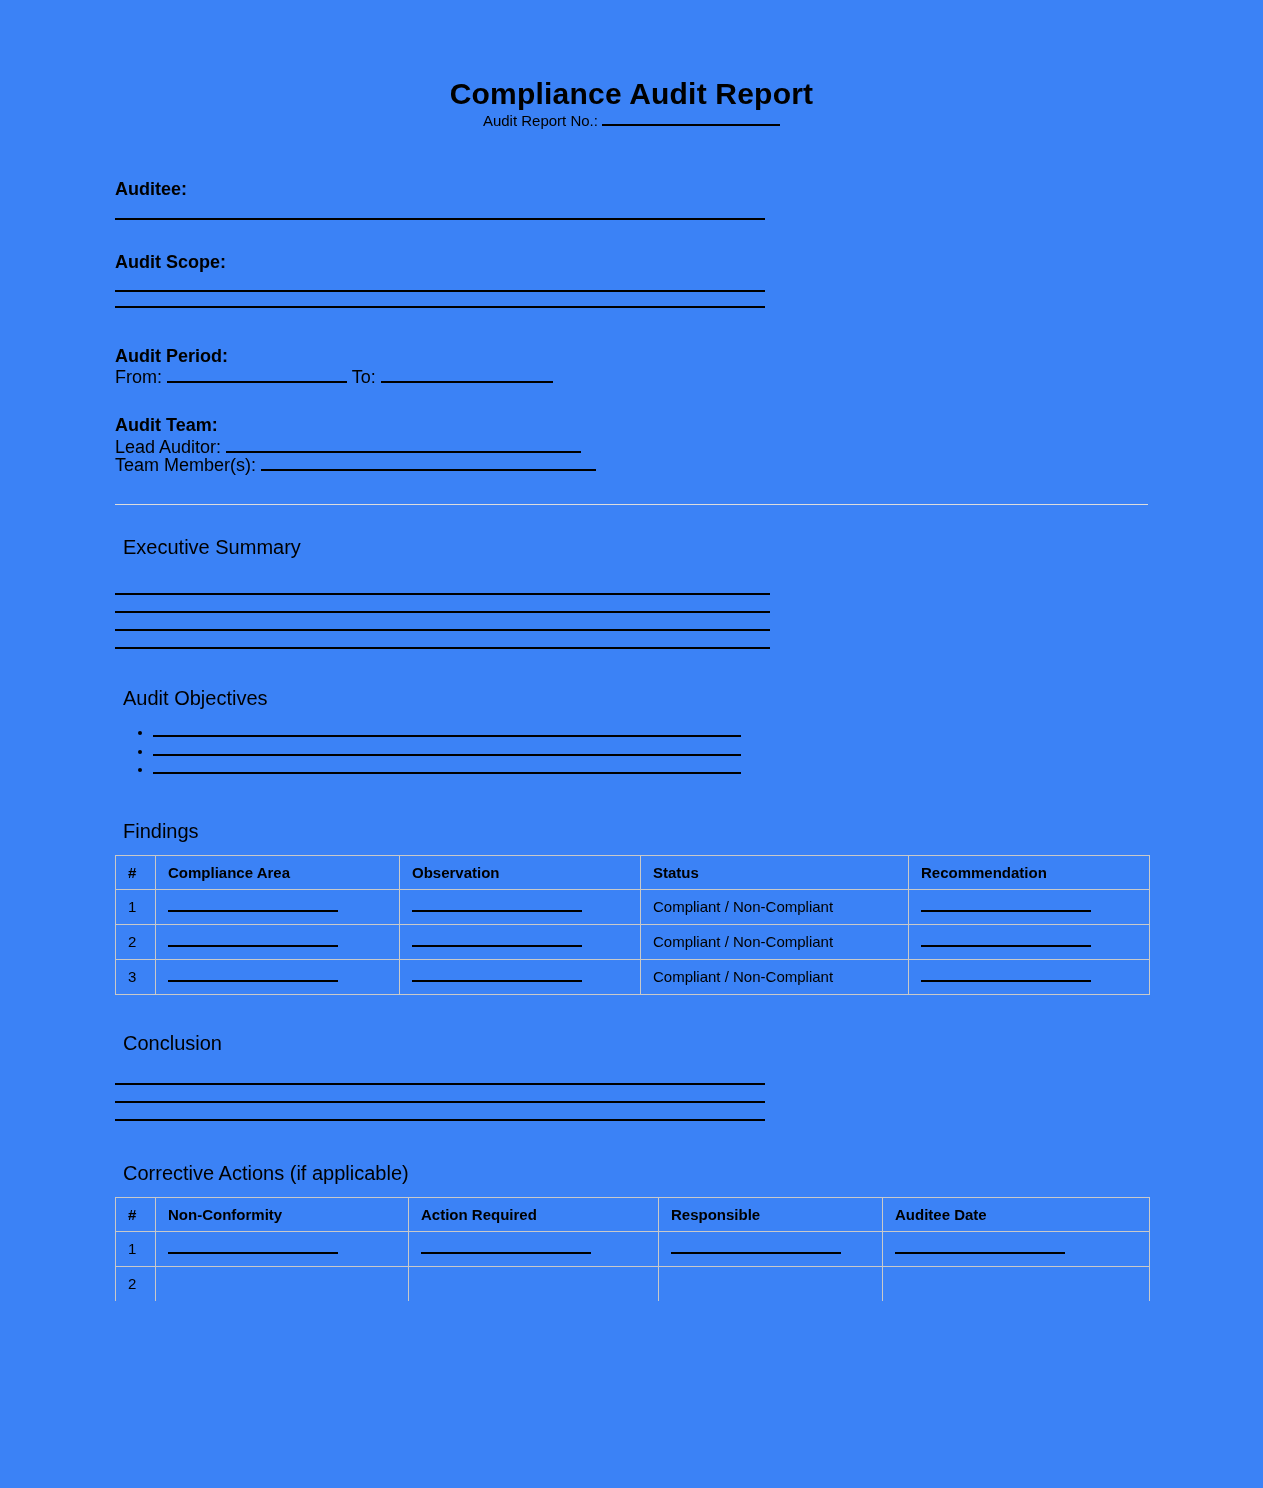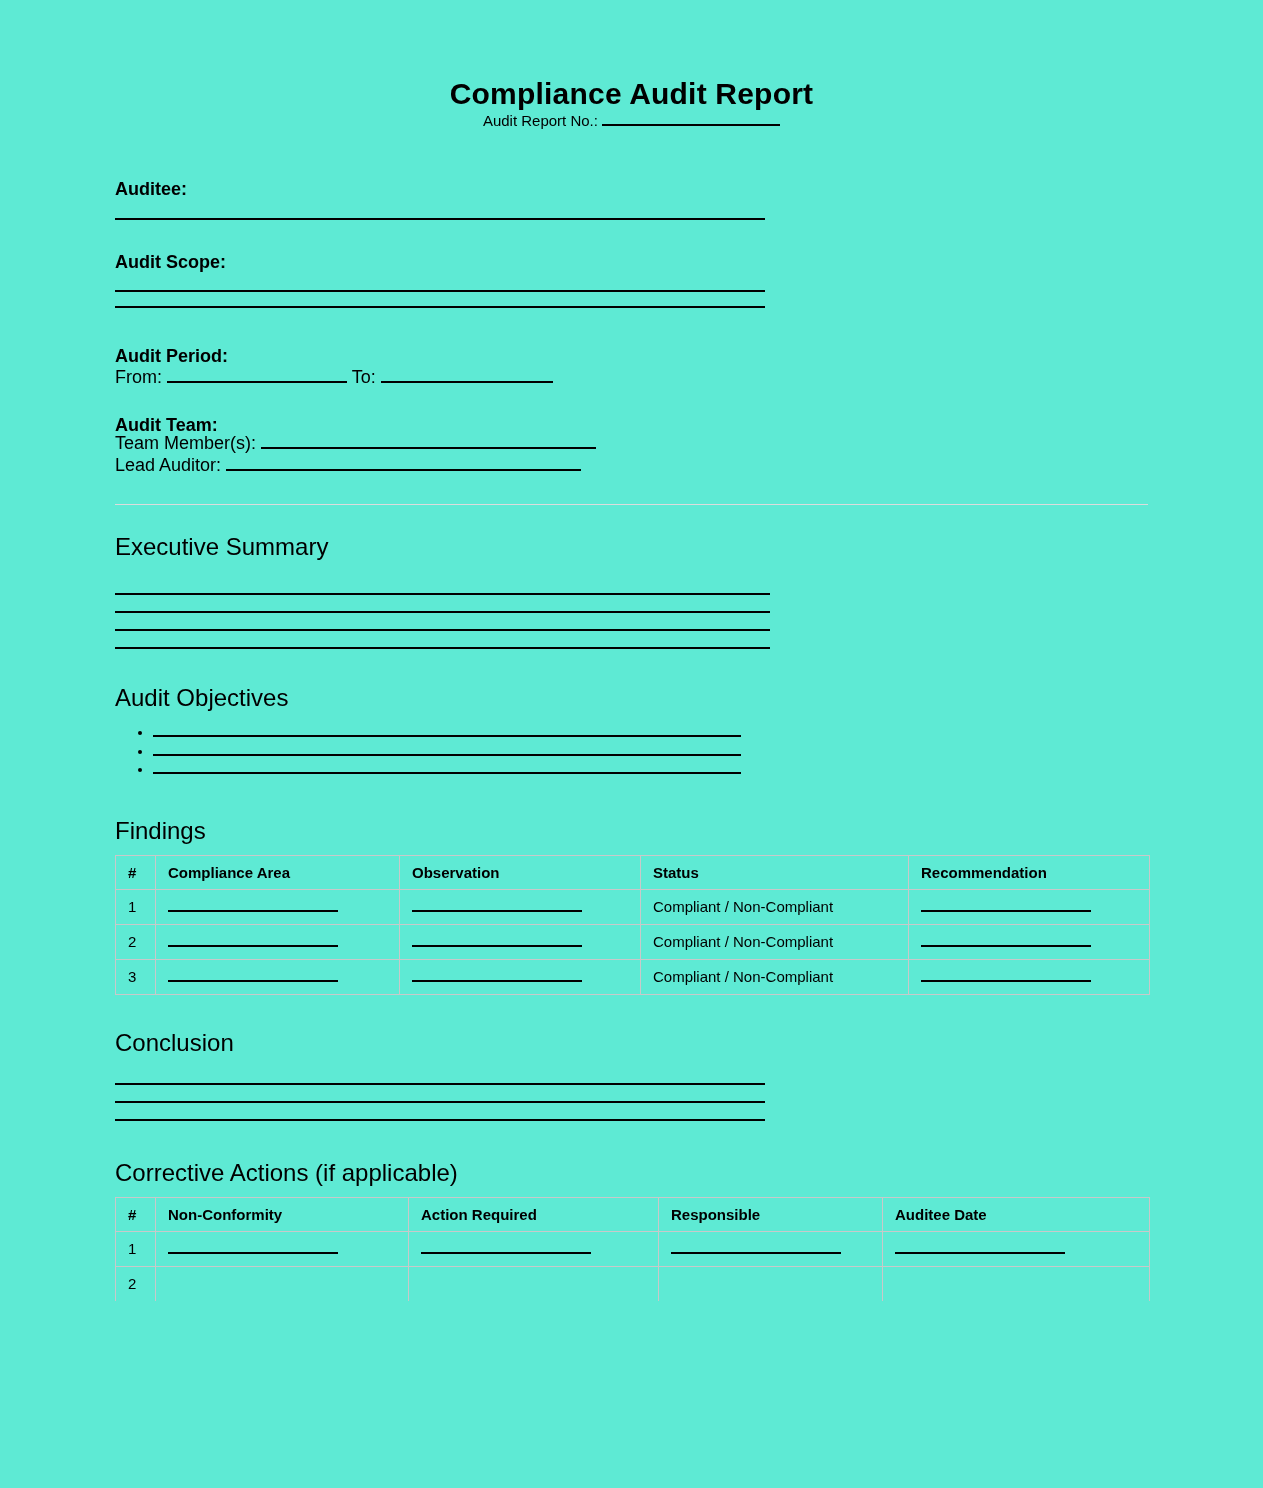--- a/index.html
+++ b/index.html
@@ -1,21 +1,21 @@
 <!DOCTYPE html>
 <html><head>
 <meta charset="utf-8">
 <style>
   * { box-sizing: border-box; }
   html, body { margin: 0; padding: 0; background: #ffffff; }
   .page {
     position: relative;
     width: 1263px;
     height: 1488px;
-    background: #5eead4;
+    background: #3b82f6;
     font-family: "Liberation Sans", sans-serif;
     color: #000000;
     overflow: hidden;
   }
   .doc {
     position: absolute;
     top: 0; left: 0;
     width: 1263px;
     height: 1301px;
     overflow: hidden;
@@ -58,22 +58,22 @@
   .rule {
     height: 0;
     border-bottom: 2px solid #000;
   }
   .divider {
     height: 0;
     border-top: 1px solid #dcdcdc;
     margin-top: 30px;
   }
   .heading {
-    margin: 0;
-    font-size: 24px;
+    margin: 8px;
+    font-size: 20px;
     line-height: 24px;
     font-weight: 400;
   }
   ul.objectives {
     margin: 13px 0 0 0;
     padding-left: 38px;
     list-style: disc;
   }
   ul.objectives li {
     font-size: 14px;
@@ -148,27 +148,27 @@
 
       <p class="flabel mt-39">Audit Period:</p>
       <p class="ftext mt-3">
         <span>From:</span>
         <span class="blank w-180"></span>
         <span>To:</span>
         <span class="blank w-172"></span>
       </p>
 
       <p class="flabel mt-30">Audit Team:</p>
+      <p class="ftext mt-4">
+        <span>Lead Auditor:</span>
+        <span class="blank w-355"></span>
+      </p>
       <p class="ftext mt-0">
         <span>Team Member(s):</span>
         <span class="blank w-335"></span>
-      </p>
-      <p class="ftext mt-4">
-        <span>Lead Auditor:</span>
-        <span class="blank w-355"></span>
       </p>
 
       <div class="divider"></div>
 
       <h2 class="heading mt-30">Executive Summary</h2>
       <div class="rule w-655 mt-34"></div>
       <div class="rule w-655 mt-16"></div>
       <div class="rule w-655 mt-16"></div>
       <div class="rule w-655 mt-16"></div>
 

